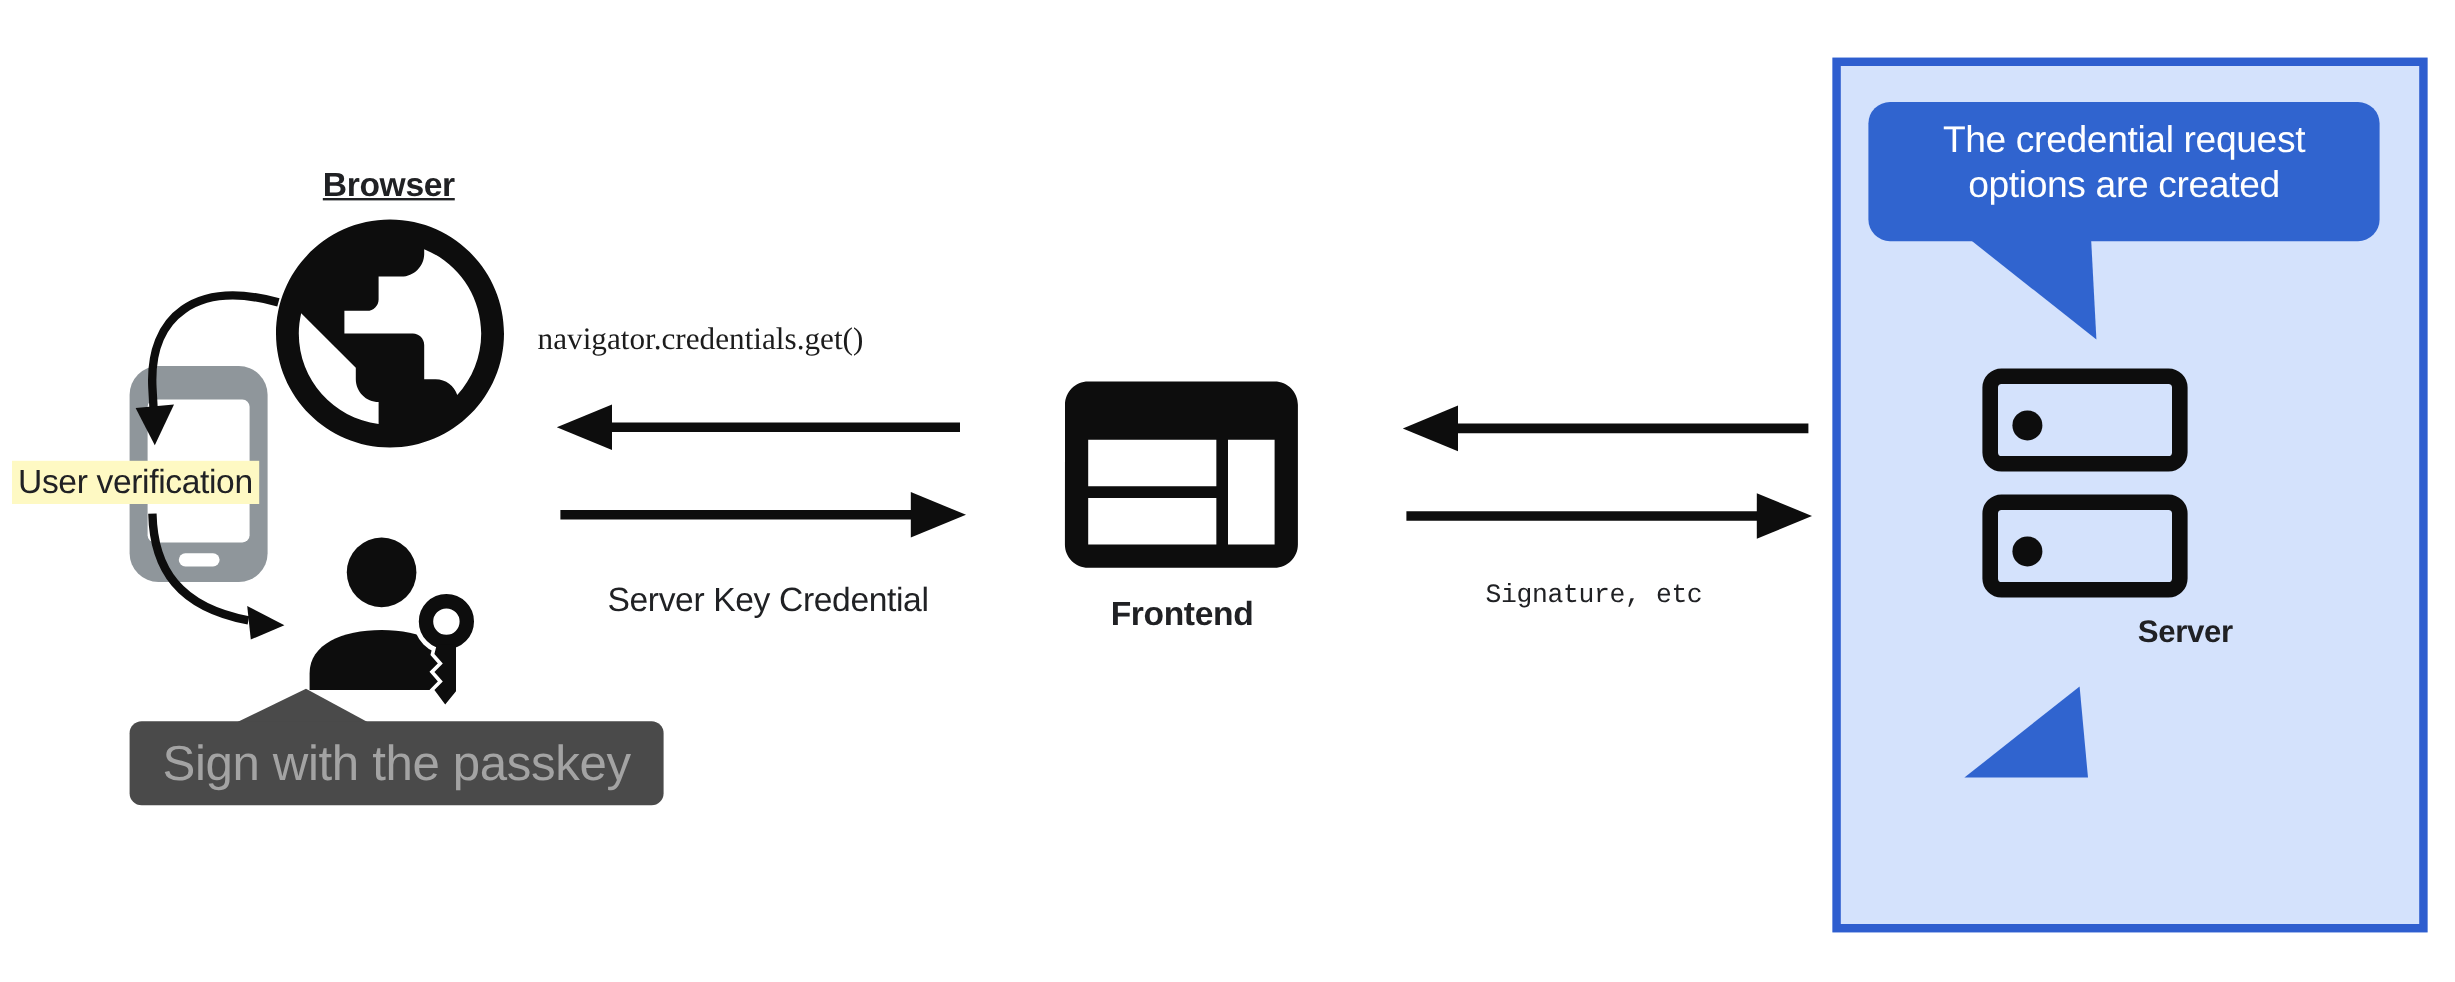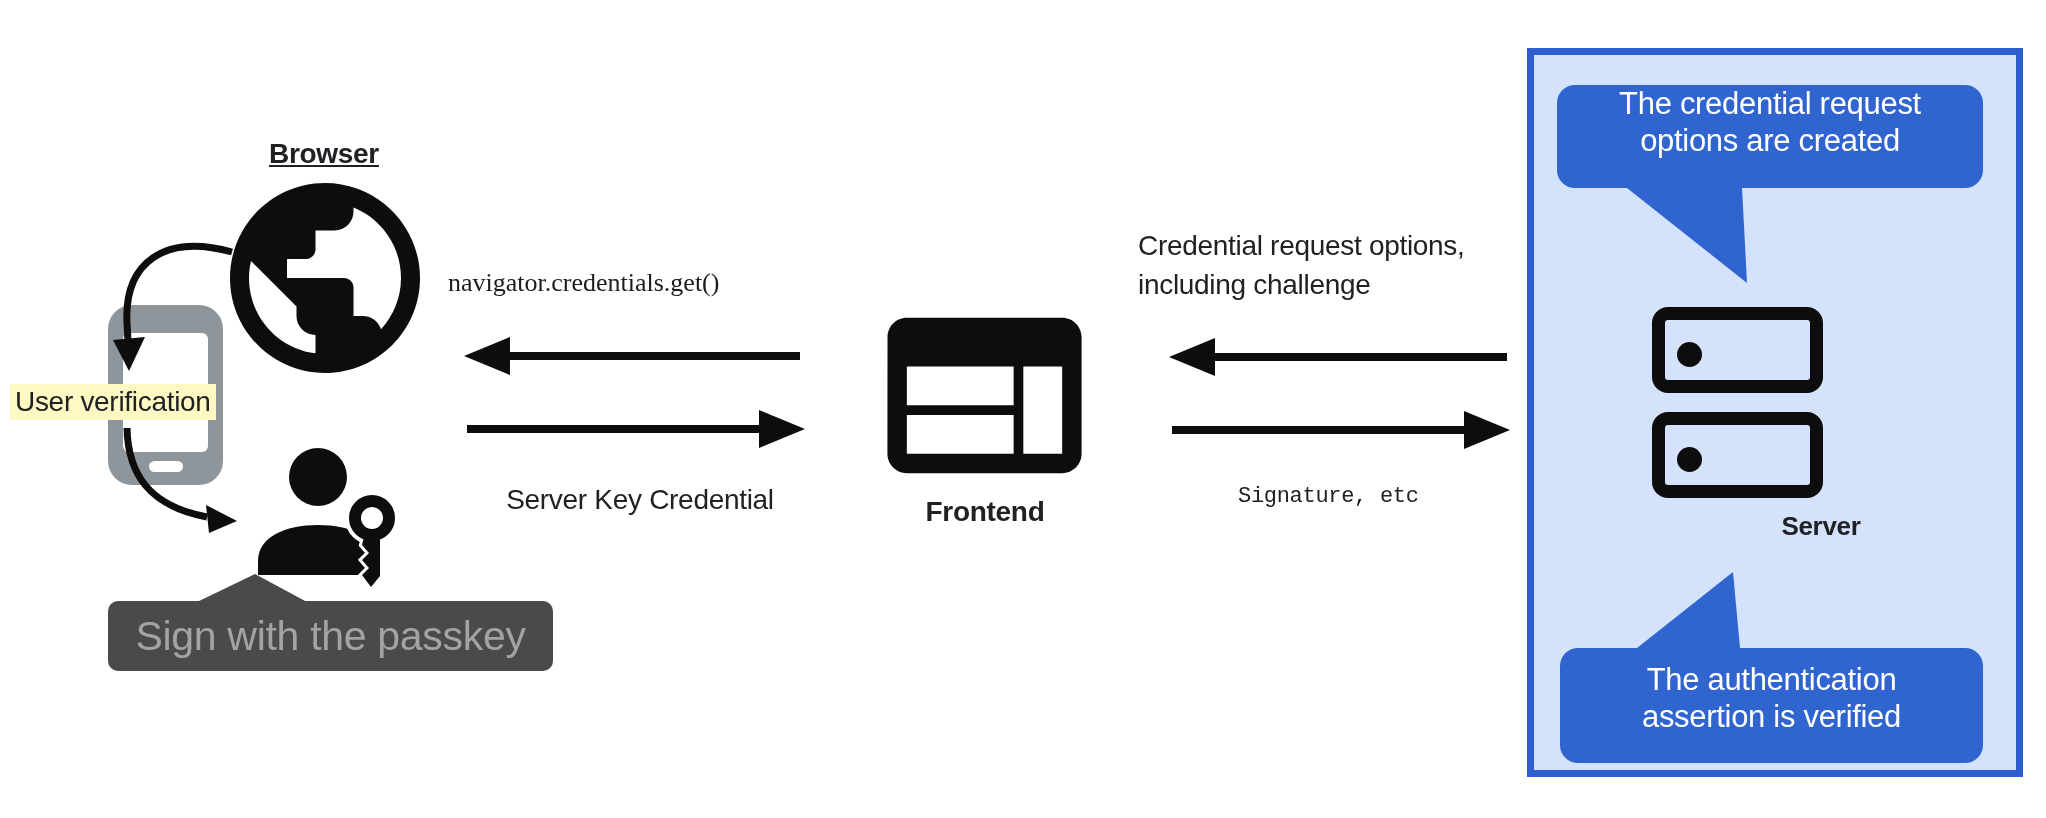--- a/index.html
+++ b/index.html
@@ -36,21 +36,21 @@
   .frontend-label{left:885px;top:496px;width:200px;font-size:28px;text-align:center;}
 
   
   .credreq-label{left:1138px;top:226px;font-size:28px;line-height:39px;letter-spacing:-0.3px;}
   .right-arrows{left:1155px;top:327px;}
   .sig-label{left:1238px;top:484px;font-size:22px;font-family:Liberation Mono, monospace;}
 
   
   .panel{left:1527px;top:48px;width:496px;height:729px;background:#d4e2fc;border:7px solid #2e5ecf;box-sizing:border-box;}
   .bubble{background:#3064cf;border-radius:18px;color:#ffffff;font-size:31px;line-height:37px;text-align:center;letter-spacing:-0.3px;}
-  .bubble-top{left:1557px;top:85px;width:426px;height:103px;box-sizing:content-box;}
+  .bubble-top{left:1557px;top:85px;width:426px;height:103px;padding-top:13px;box-sizing:content-box;}
   .bubble-bottom{left:1560px;top:648px;width:423px;height:102px;padding-top:13px;}
   .tail-top{left:1600px;top:186px;}
   .tail-bottom{left:1620px;top:565px;}
   .rack{left:1652px;width:171px;height:86px;border:13px solid #0d0d0d;border-radius:16px;box-sizing:border-box;}
   .rack1{top:307px;}
   .rack2{top:412px;}
   .rack-dot{position:absolute;left:12px;top:22px;width:25px;height:25px;border-radius:50%;background:#0d0d0d;}
   .server-label{left:1721px;top:511px;width:200px;font-size:26px;}
 </style>
 </head>
@@ -111,24 +111,20 @@
     </g>
   </svg>
 
   <div class="abs lbl center pkc-label">Server Key Credential</div>
 
   <svg class="abs frontend-svg" width="233" height="233" viewBox="0 0 24 24">
     <path fill="#0d0d0d" fill-rule="evenodd" d="M20 4H4c-1.1 0-1.99.9-1.99 2L2 18c0 1.1.9 2 2 2h16c1.1 0 2-.9 2-2V6c0-1.1-.9-2-2-2zm-5 14H4v-4h11v4zm0-5H4V9h11v4zm5 5h-4V9h4v9z"></path>
   </svg>
   <div class="abs lbl bold center frontend-label">Frontend</div>
 
-  <div class="abs credreq-label">
-    <div>Credential request options,</div>
-    <div>including challenge</div>
-  </div>
 
   <svg class="abs right-arrows" width="365" height="125" viewBox="0 0 365 125">
     <g>
       <line x1="54" y1="30" x2="352" y2="30" stroke="#0d0d0d" stroke-width="8"></line>
       <polygon points="14,30 60,11 60,49" fill="#0d0d0d"></polygon>
     </g>
     <g>
       <line x1="17" y1="103" x2="312" y2="103" stroke="#0d0d0d" stroke-width="8"></line>
       <polygon points="355,103 309,84 309,122" fill="#0d0d0d"></polygon>
     </g>
@@ -150,18 +146,14 @@
     <div class="rack-dot"></div>
   </div>
   <div class="abs rack rack2">
     <div class="rack-dot"></div>
   </div>
   <div class="abs lbl bold center server-label">Server</div>
 
   <svg class="abs tail-bottom" width="130" height="85" viewBox="0 0 130 85">
     <polygon points="113,7 17,83 120,83" fill="#3064cf"></polygon>
   </svg>
-  <div class="abs bubble bubble-bottom">
-    <div>The authentication</div>
-    <div>assertion is verified</div>
-  </div>
 
 </div>
 
 </body></html>

